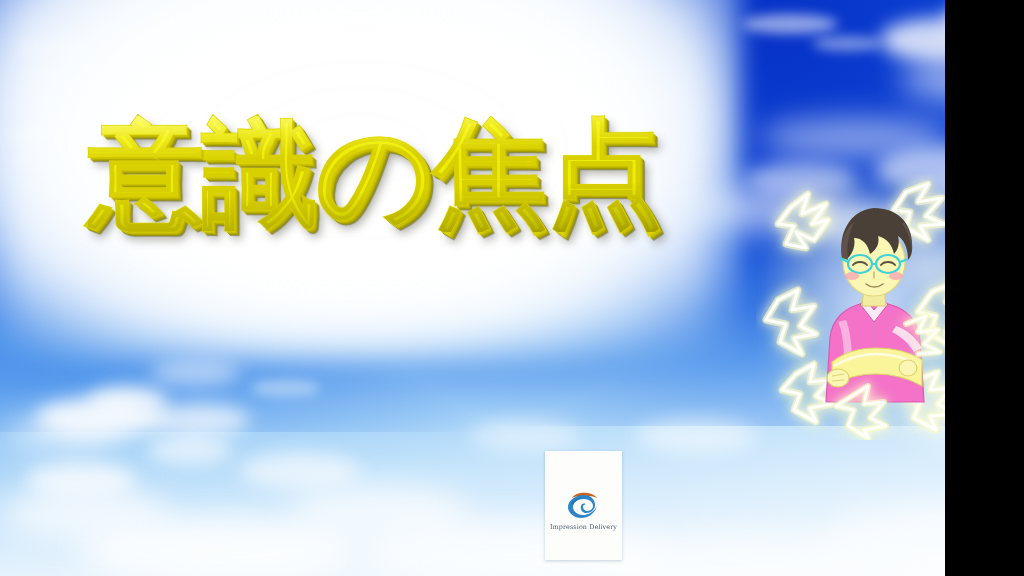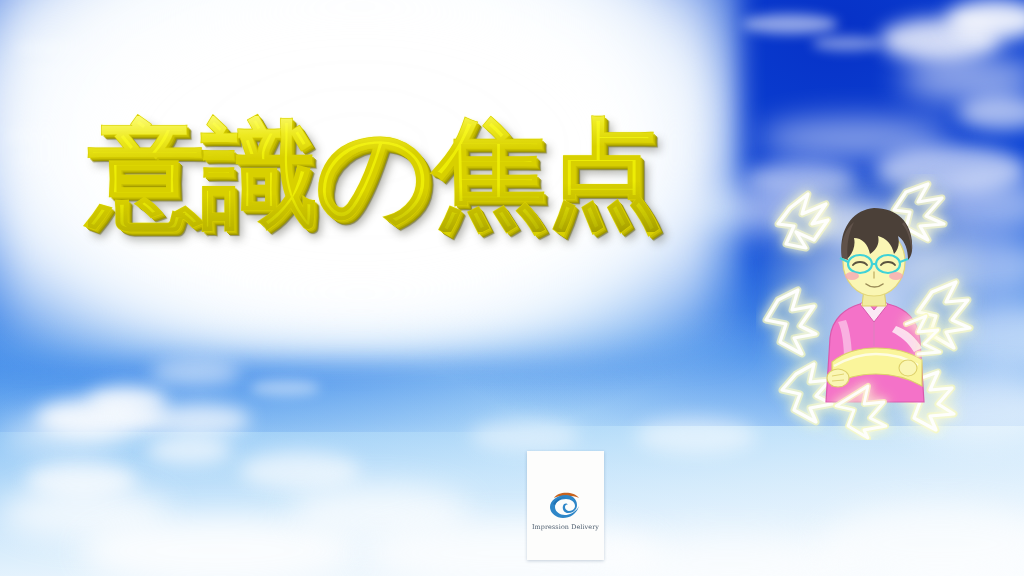--- a/index.html
+++ b/index.html
@@ -1,17 +1,17 @@
 <!DOCTYPE html>
 <html><head>
 <meta charset="utf-8">
 <style>
   html,body{margin:0;padding:0;background:#000;}
   #stage{
-    position:relative;width:1024px;height:576px;overflow:hidden;
+    position:relative;width:945px;height:576px;overflow:hidden;
     font-family:"DejaVu Sans","Liberation Sans",sans-serif;
     background:#15803d;
   }
 
   
   .sky-base{
     position:absolute;inset:0;
     background:
       linear-gradient(168deg,
         #0b44cf 0%,
@@ -127,21 +127,21 @@
       rgba(255,255,0,0) 38%,
       rgba(255,255,0,0) 64%,
       rgba(150,145,0,.42) 90%,
       rgba(120,115,0,.5) 100%);
     -webkit-background-clip:text;background-clip:text;
     -webkit-text-stroke:0;text-shadow:none;pointer-events:none;
   }
 
   
   .logo-card{
-    position:absolute;left:527px;top:451px;width:77px;height:109px;
+    position:absolute;left:545px;top:451px;width:77px;height:109px;
     background:#fdfdfc;
     box-shadow:0 1px 3px rgba(40,70,110,.25);
     display:flex;flex-direction:column;align-items:center;justify-content:center;
   }
   .logo-mark{position:relative;width:40px;height:32px;margin-top:6px;}
   .logo-caption{
     font-family:"DejaVu Serif","Liberation Serif",serif;
     font-size:6.4px;color:#4a5a6b;margin-top:4px;white-space:nowrap;
     letter-spacing:.1px;
   }

